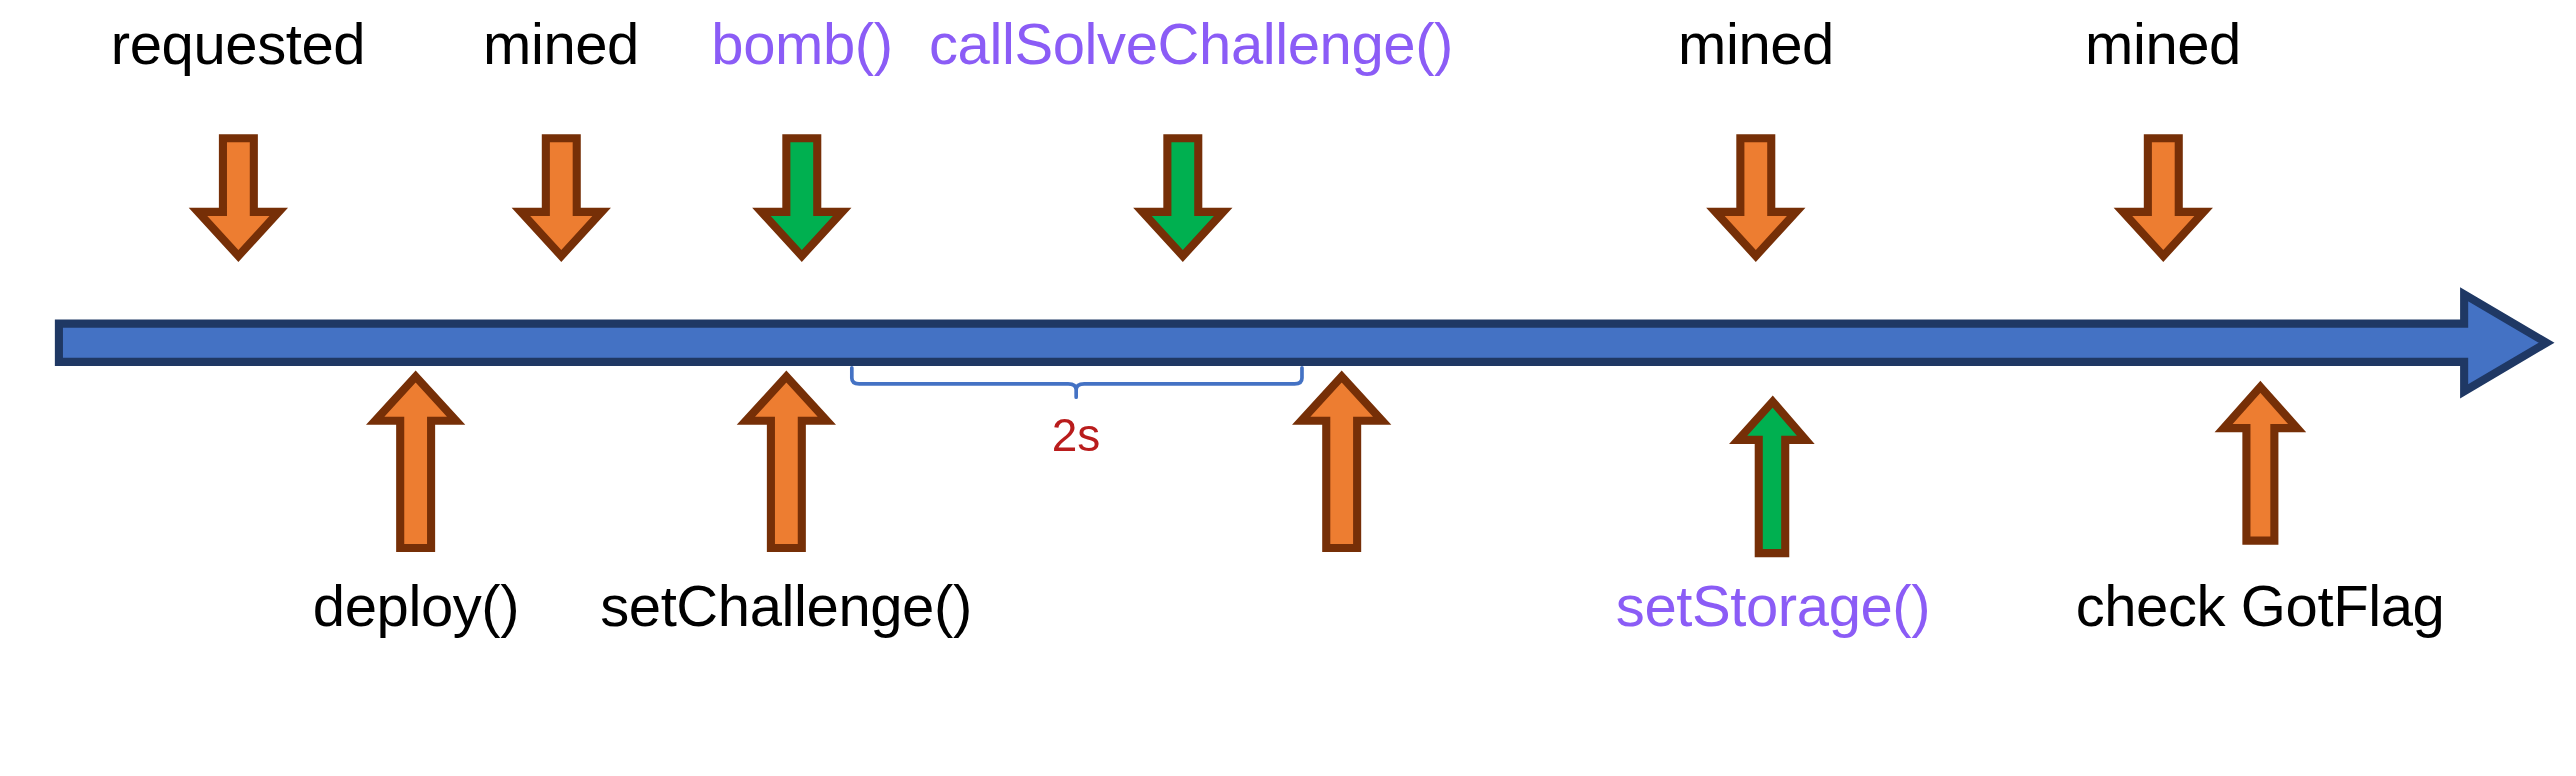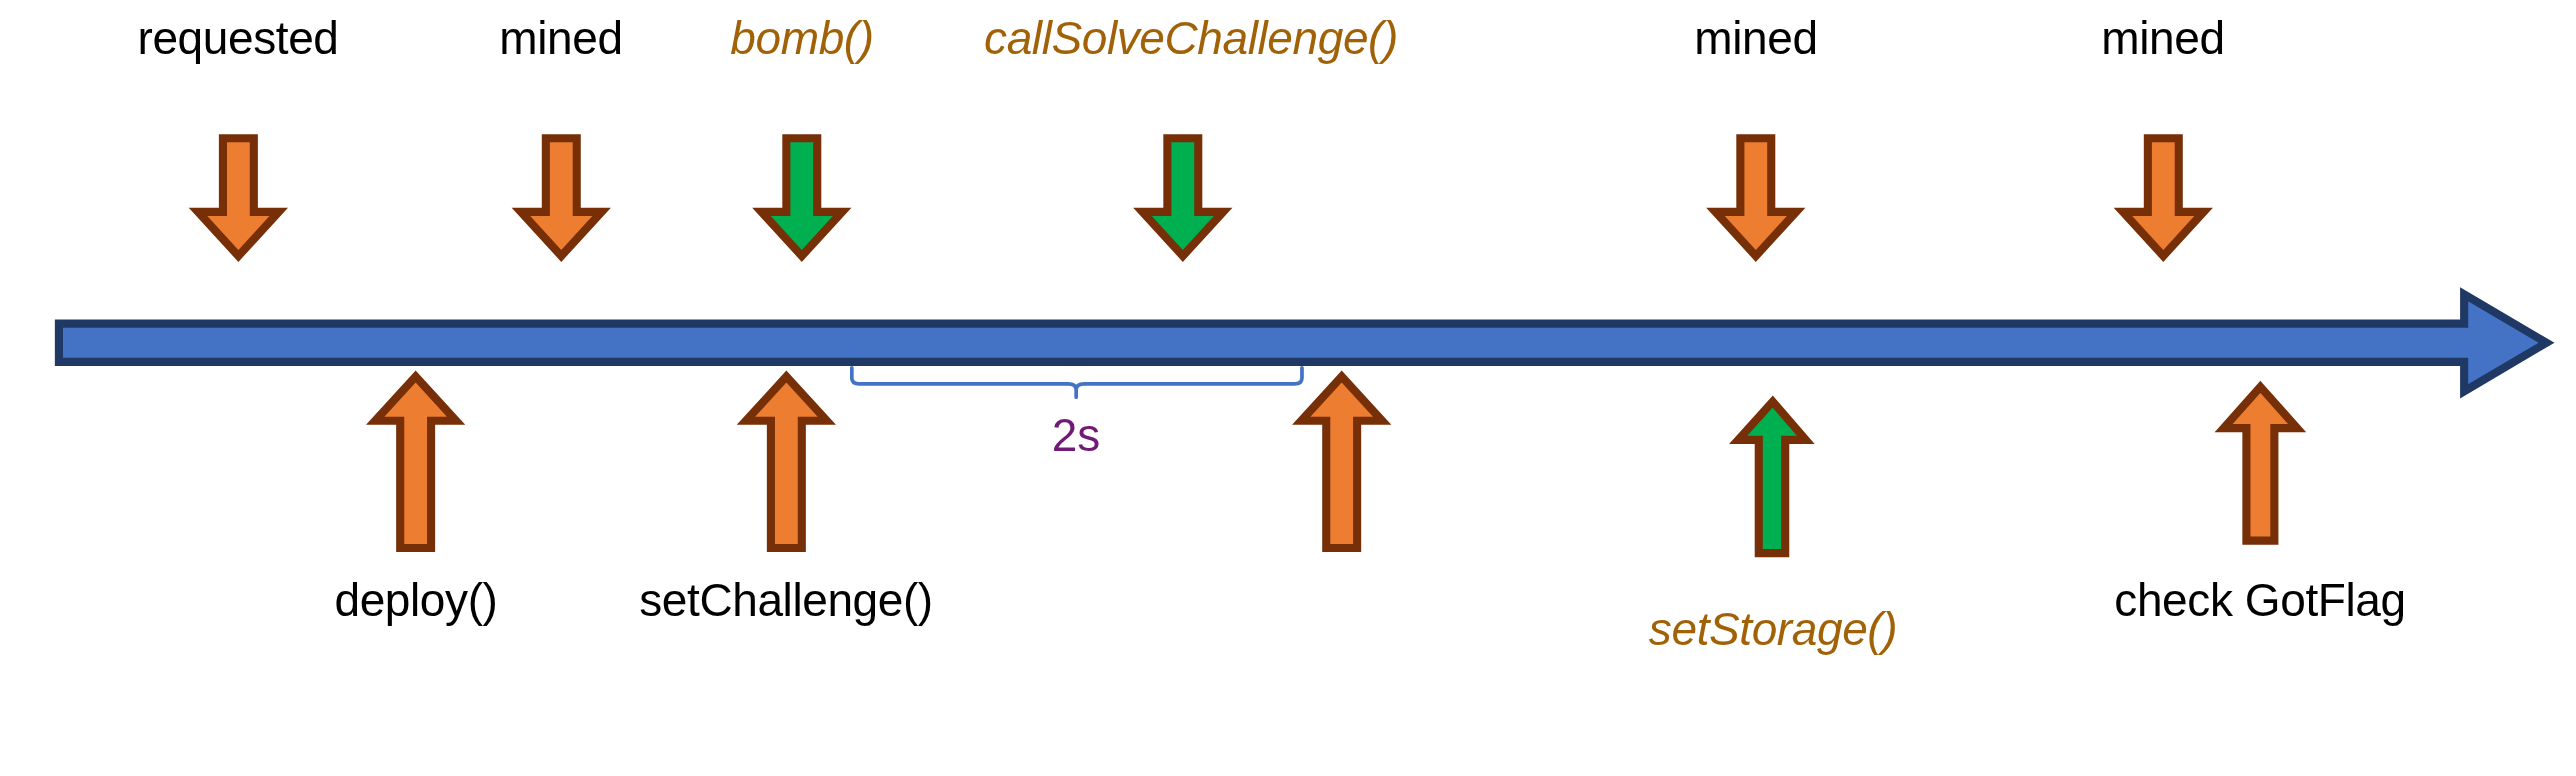--- a/index.html
+++ b/index.html
@@ -20,34 +20,34 @@
   #canvas svg.layer {
     position: absolute;
     left: 0;
     top: 0;
     width: 2576px;
     height: 776px;
   }
   .lbl {
     position: absolute;
     font-family: "Liberation Sans", "DejaVu Sans", sans-serif;
-    font-size: 46px;
+    font-size: 58px;
     line-height: 1;
     white-space: nowrap;
     transform: translateX(-50%);
     letter-spacing: -0.4px;
     font-stretch: condensed;
   }
   .lbl.black { color: #000000; }
-  .lbl.green { color: #a16207; font-style: italic; }
+  .lbl.green { color: #8b5cf6; }
   .dur-lbl {
     position: absolute;
     font-family: "Liberation Sans", "DejaVu Sans", sans-serif;
     font-size: 46px;
-    color: #701a75;
+    color: #b91c1c;
     white-space: nowrap;
     transform: translateX(-50%);
   }
 </style>
 </head>
 <body>
 
 <div id="canvas">
 
   <svg class="layer" viewBox="0 0 3502 1055">
@@ -108,19 +108,19 @@
 
   <div class="lbl black" style="left:238px;  top:14.7px;">requested</div>
   <div class="lbl black" style="left:561px;  top:14.7px;">mined</div>
   <div class="lbl green" style="left:802px; top:14.7px;">bomb()</div>
   <div class="lbl green" style="left:1183px; top:14.7px;margin-left:8px;">callSolveChallenge()</div>
   <div class="lbl black" style="left:1756px; top:14.7px;">mined</div>
   <div class="lbl black" style="left:2163px; top:14.7px;">mined</div>
 
   <div class="lbl black" style="left:416px;  top:577px;text-align:center;">deploy()</div>
   <div class="lbl black" style="left:786px; top:577px;">setChallenge()</div>
-  <div class="lbl green" style="left:1773px; top:606px;">setStorage()</div>
+  <div class="lbl green" style="left:1773px; top:577px;">setStorage()</div>
   <div class="lbl black" style="left:2260px; top:577px;">check GotFlag</div>
 
   <div class="dur-lbl" style="left:1076px; top:408px;">2s</div>
 
 </div>
 
 
 </body></html>

